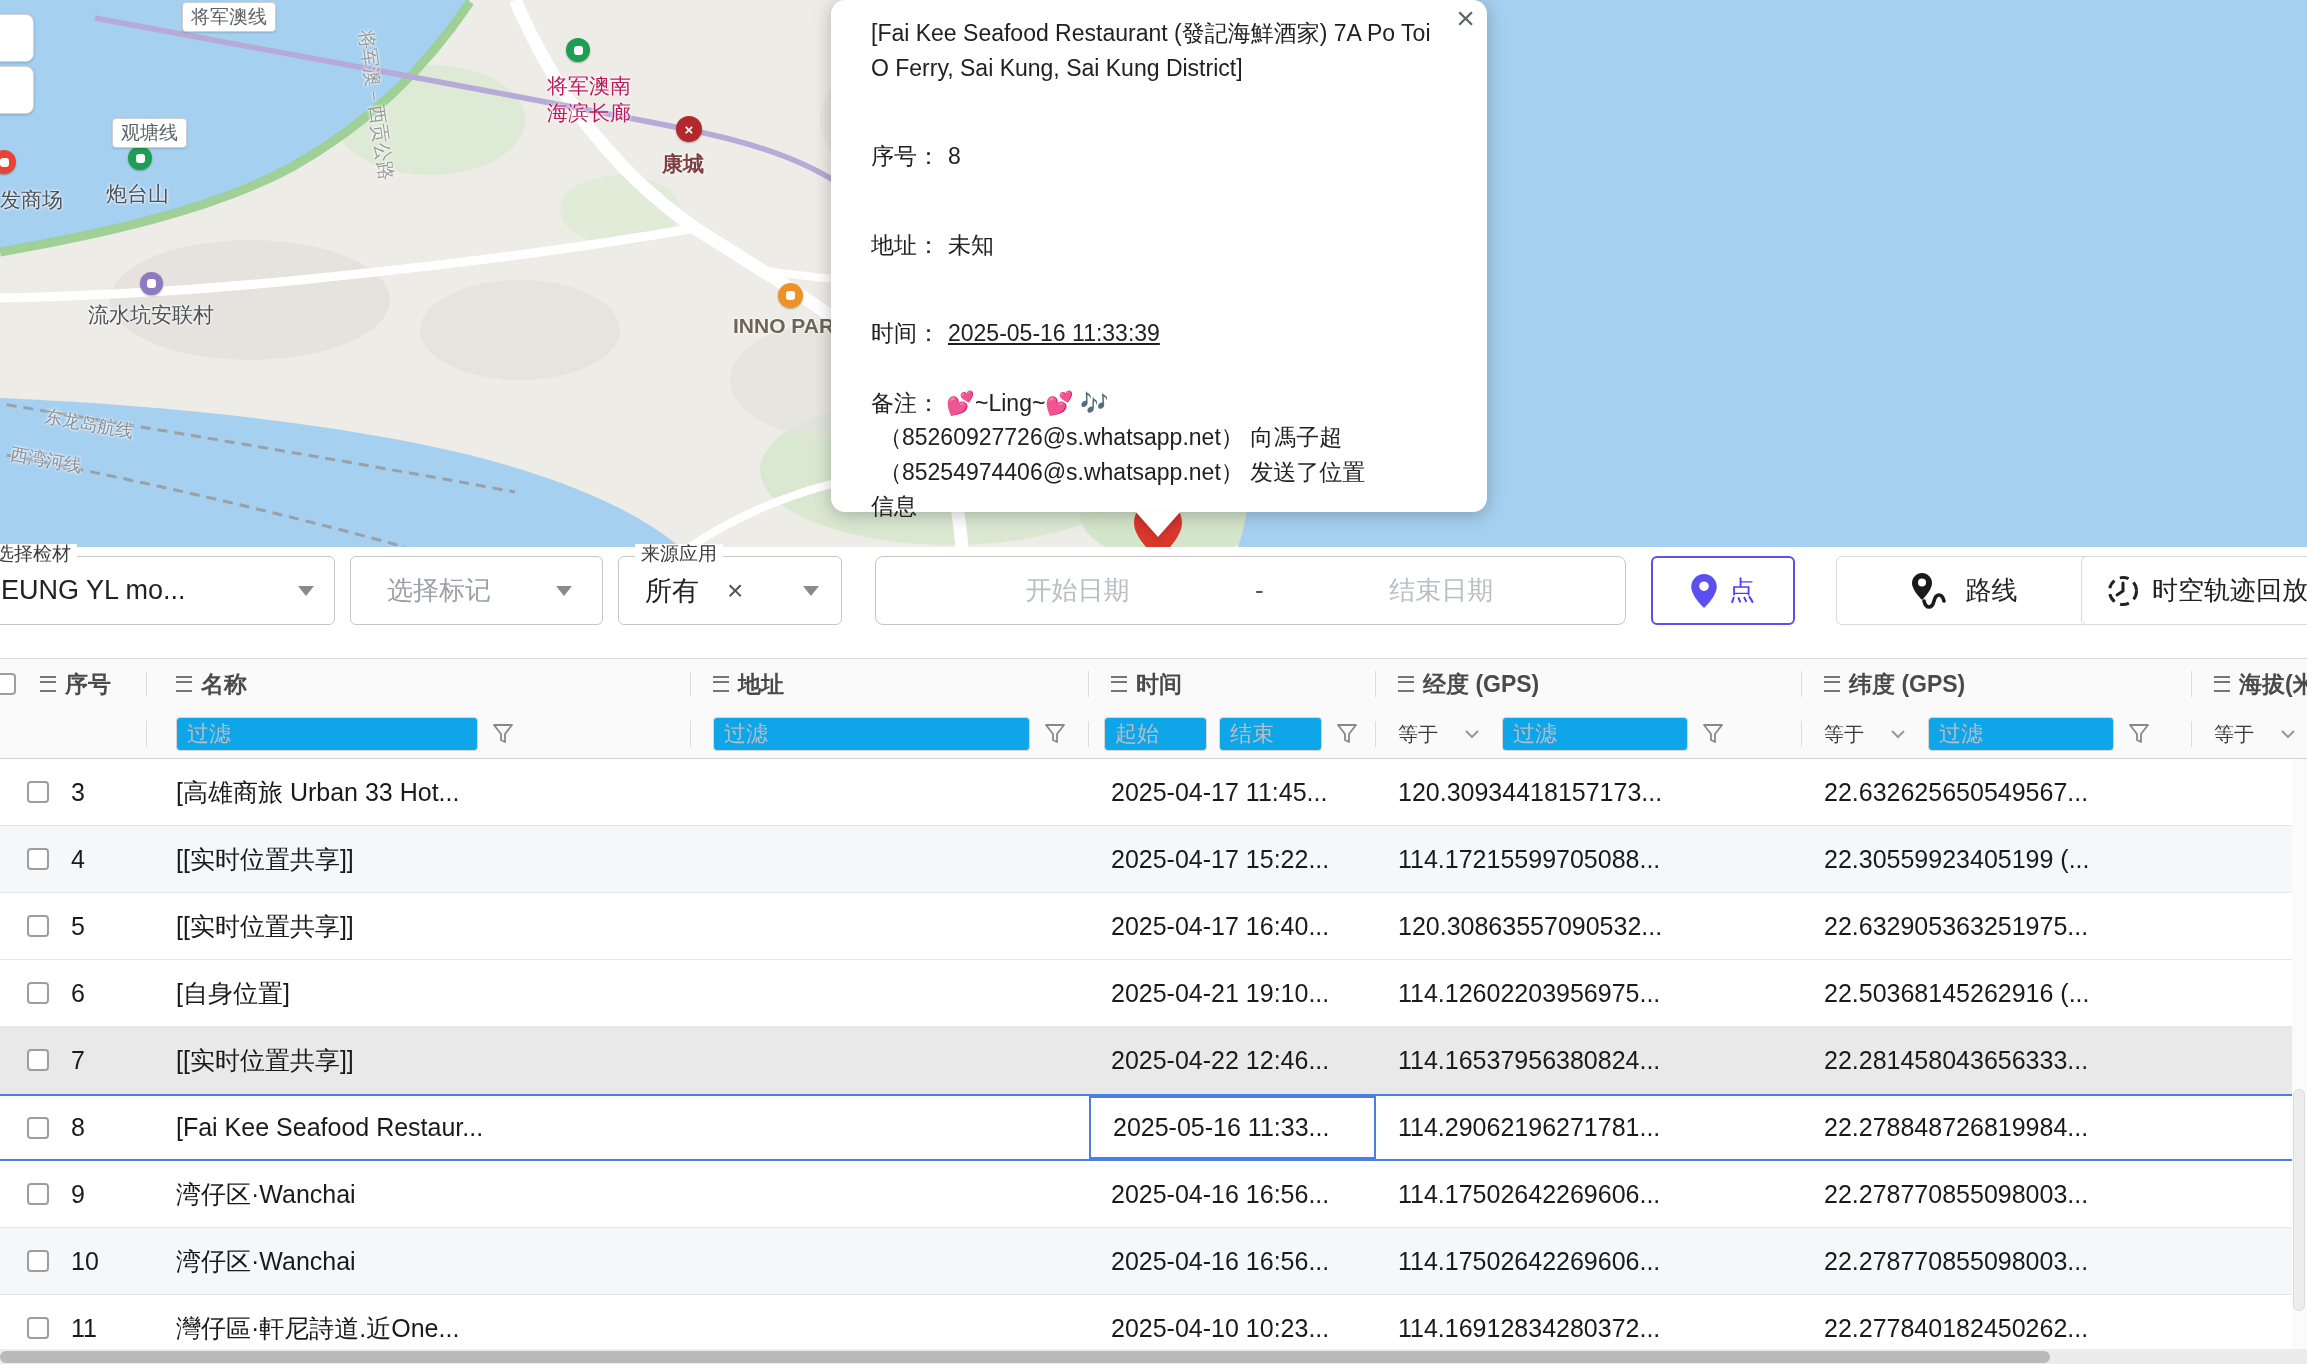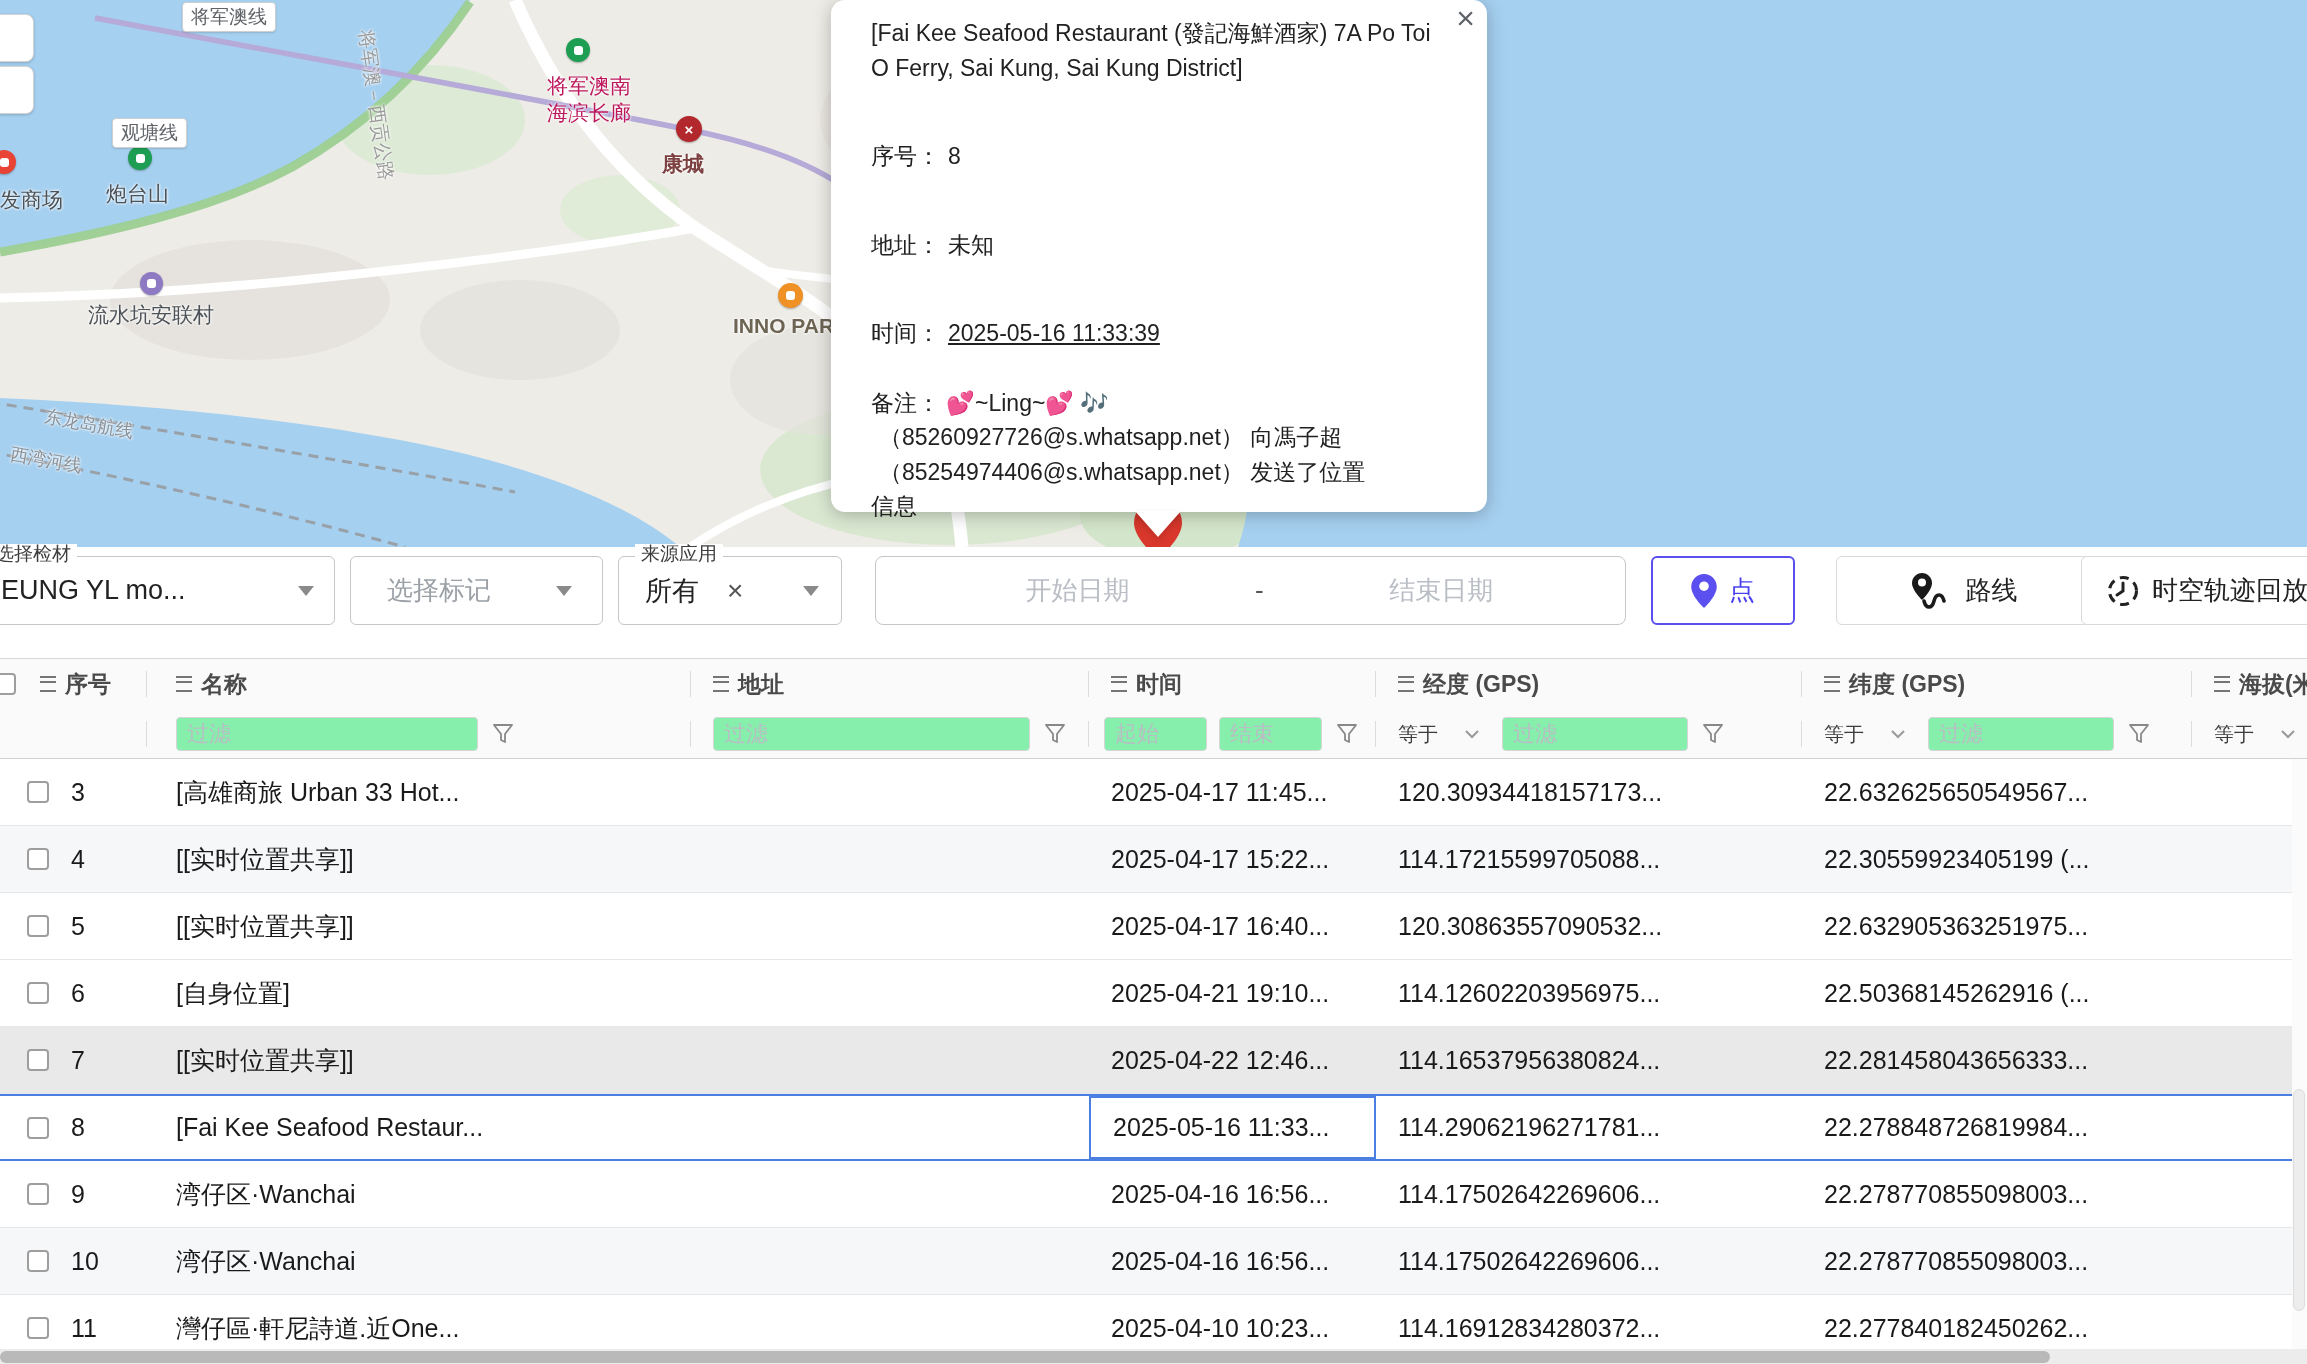--- a/index.html
+++ b/index.html
@@ -54,21 +54,21 @@
   .grid-head{position:relative;width:2372px;height:100px;background:#fafafa;border-bottom:1px solid #d2d2d2;box-sizing:border-box;}
   .hrow,.frow{display:flex;height:50px;align-items:center;}
   .hc{display:flex;align-items:center;box-sizing:border-box;height:100%;position:relative;}
   .c0{width:147px;} .c1{width:544px;padding-left:29px;} .c2{width:398px;padding-left:22px;}
   .c3{width:287px;} .c4{width:426px;padding-left:22px;} .c5{width:390px;padding-left:22px;} .c6{width:180px;padding-left:22px;}
   .hc .hlabel{font-size:23px;font-weight:bold;color:#4a4a4a;margin-left:9px;white-space:nowrap;}
   .bars{width:16px;height:12px;border-top:2px solid #757575;border-bottom:2px solid #757575;position:relative;flex:0 0 auto;}
   .bars::after{content:"";position:absolute;left:0;right:0;top:3px;height:2px;background:#757575;}
   .hc .cdiv{position:absolute;right:0;top:12px;height:26px;width:1px;background:#dcdcdc;}
   .c3 .hpad{padding-left:22px;display:flex;align-items:center;}
-  .fin{height:34px;border:1px solid #d6d6d6;border-radius:4px;padding:0 10px;font-size:22px;color:#333;background:#86efac;box-sizing:border-box;font-family:inherit;outline:none;}
+  .fin{height:34px;border:1px solid #d6d6d6;border-radius:4px;padding:0 10px;font-size:22px;color:#333;background:#0ea5e9;box-sizing:border-box;font-family:inherit;outline:none;}
   .fin::placeholder{color:#b9bdc4;}
   .funnel{margin-left:14px;flex:0 0 auto;}
   .eq{font-size:20px;color:#3c3c3c;white-space:nowrap;}
   .chev{margin-left:26px;flex:0 0 auto;}
   .rows{position:relative;width:2372px;}
   .trow{display:flex;height:67px;align-items:stretch;border-bottom:1px solid #e6e6e6;font-size:25px;background:#fff;box-sizing:border-box;}
   .trow.stripe{background:#f6f7f9;}
   .trow.hover{background:#e9e9e9;}
   .trow .c{display:flex;align-items:center;box-sizing:border-box;white-space:nowrap;overflow:hidden;}
   .trow.selected{border-top:2px solid #4b7fe1;border-bottom:2px solid #4b7fe1;}

